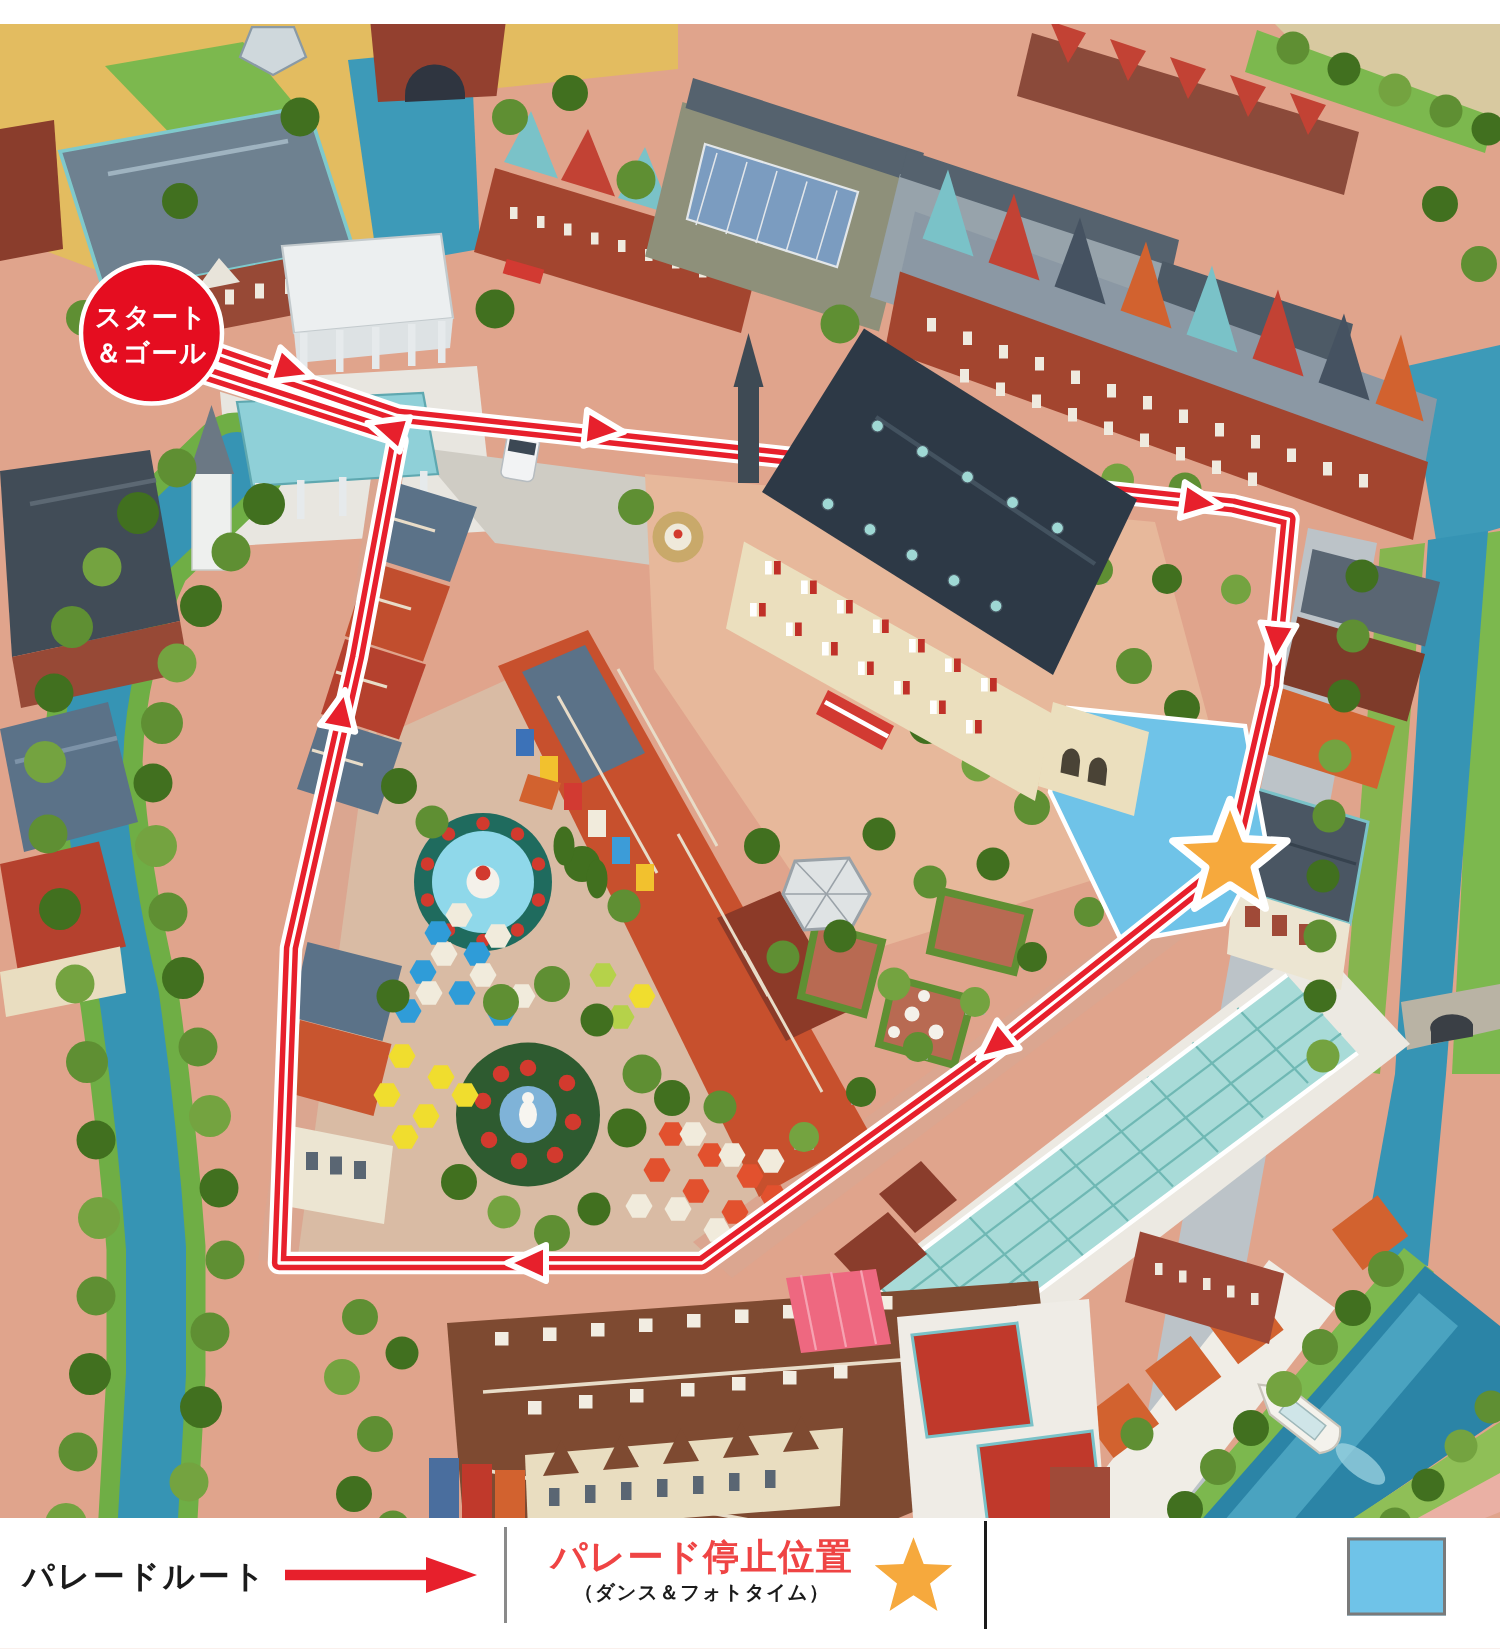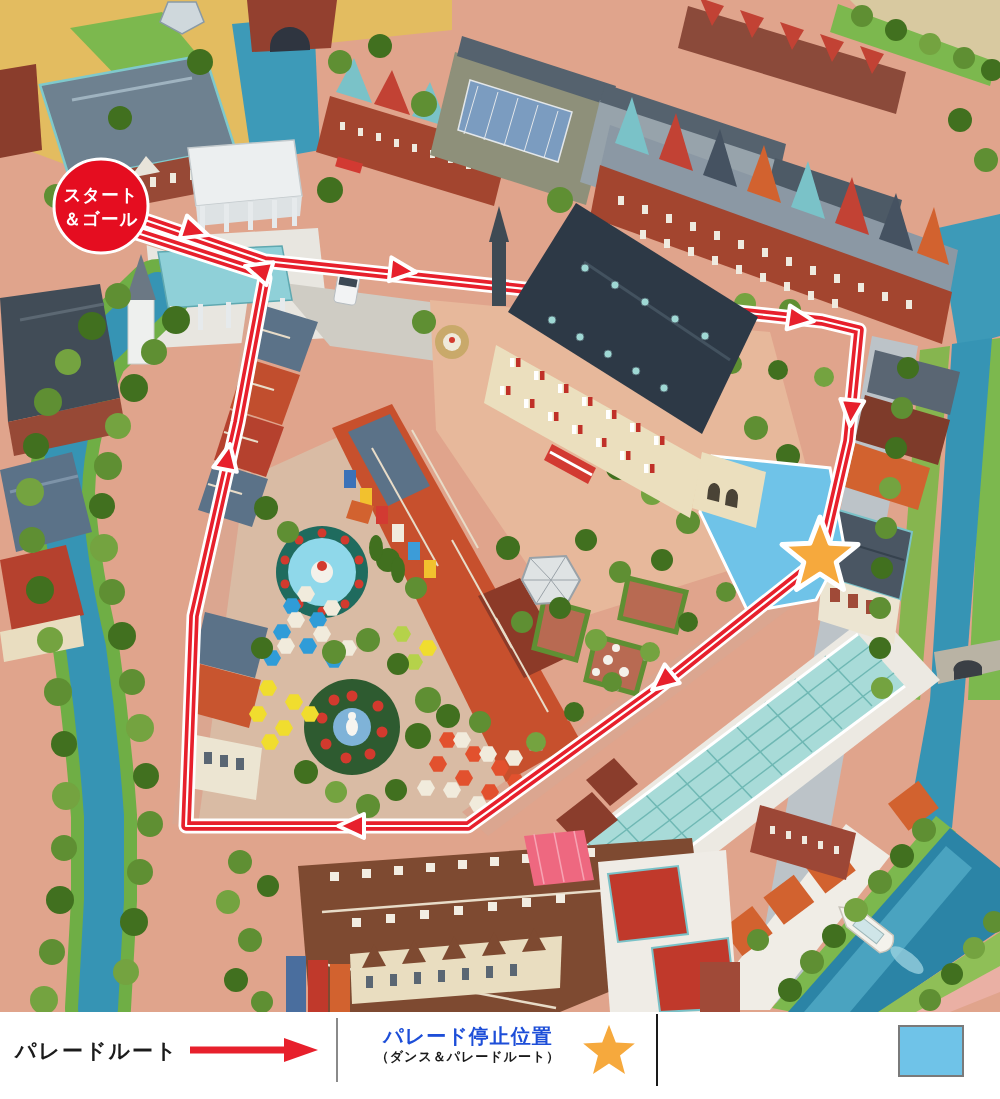--- a/index.html
+++ b/index.html
@@ -1,38 +1,38 @@
 <!DOCTYPE html>
 <html><head>
 <meta charset="utf-8">
 <style>
   html,body{margin:0;padding:0;background:#fff;}
   body{width:1000px;font-family:"Liberation Sans","DejaVu Sans",sans-serif;}
   .stage{position:relative;width:1000px;height:1099px;background:#fff;overflow:hidden;}
-  .map-wrap{position:absolute;left:0;top:0;width:1000px;height:1012px;}
+  .map-wrap{position:absolute;left:0;top:16px;width:1000px;height:1012px;}
   svg{display:block;}
   
   .t1{fill:#41701f}.t2{fill:#5f8f33}.t3{fill:#74a340}
   .pl{fill:#c9cdd2;stroke:#aab2b8;stroke-width:1}
   
   .hb{fill:#2f9cd8}.hw{fill:#f1ebdc}.hy{fill:#f0dd2e}.hr{fill:#e2512e}.hg{fill:#b5d24a}
   
   .rc{stroke:#ffffff;stroke-width:15;fill:none;stroke-linejoin:round;stroke-linecap:round}
   .rr{stroke:#e7202c;stroke-width:9.5;fill:none;stroke-linejoin:round;stroke-linecap:round}
   .rw{stroke:#ffffff;stroke-width:2.2;fill:none;stroke-linejoin:round;stroke-linecap:round}
   .ah{fill:#e7202c;stroke:#ffffff;stroke-width:4;stroke-linejoin:round}
   .ridge{stroke:#e8dcc8;stroke-width:2.5;fill:none}
   
   .legend{position:absolute;left:0;top:1012px;width:1000px;height:87px;background:#fff;}
   .lg-label{position:absolute;font-weight:bold;color:#1b1b1b;font-size:21px;letter-spacing:2px;white-space:nowrap;}
   .lg-sub{font-weight:bold;font-size:13px;letter-spacing:1px;color:#1b1b1b;}
   .divider{position:absolute;width:2px;}
   .blue-swatch{position:absolute;width:66px;height:52px;background:#6fc3e8;border:2px solid #7a7a7a;box-sizing:border-box;}
   .stop-block{position:absolute;left:360px;top:12px;width:216px;text-align:center;line-height:1.25;}
-  .stop-title{font-weight:bold;font-size:20px;letter-spacing:1px;color:#1d4ed8;}
+  .stop-title{font-weight:bold;font-size:24px;letter-spacing:1px;color:#ef4444;}
 </style>
 </head>
 <body>
 
 <div class="stage">
   <div class="map-wrap">
     <svg viewBox="0 0 1000 1012" width="1000" height="1012">
 
       <defs>
         <polygon id="hex" points="-9,0 -4.5,-7.8 4.5,-7.8 9,0 4.5,7.8 -4.5,7.8"></polygon>
@@ -731,21 +731,21 @@
 
   <div class="legend">
     <span class="lg-label" style="left:15px;top:25px;">パレードルート</span>
     <svg width="134" height="26" style="position:absolute;left:188px;top:25px;">
       <line x1="2" y1="13" x2="98" y2="13" stroke="#e7202c" stroke-width="7"></line>
       <polygon points="96,1 130,13 96,25" fill="#e7202c"></polygon>
     </svg>
     <div class="divider" style="left:336px;top:6px;height:64px;background:#8a8a8a;"></div>
     <div class="stop-block">
       <div class="stop-title">パレード停止位置</div>
-      <div class="lg-sub">（ダンス＆パレードルート）</div>
+      <div class="lg-sub">（ダンス＆フォトタイム）</div>
     </div>
     <svg width="58" height="58" style="position:absolute;left:580px;top:8px;">
       <use href="#star5" transform="translate(29,32) scale(0.68)" fill="#f6a93d"></use>
     </svg>
     <div class="divider" style="left:656px;top:2px;height:72px;background:#1a1a1a;"></div>
     <div class="blue-swatch" style="left:898px;top:13px;"></div>
   </div>
 </div>
 
 </body></html>

